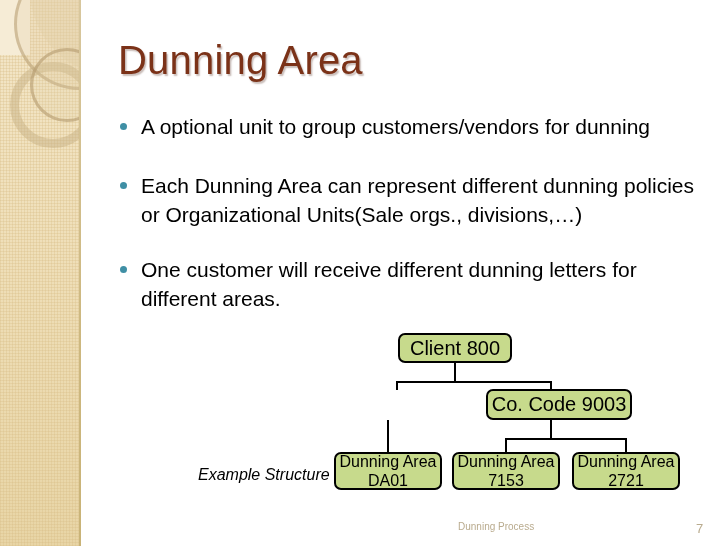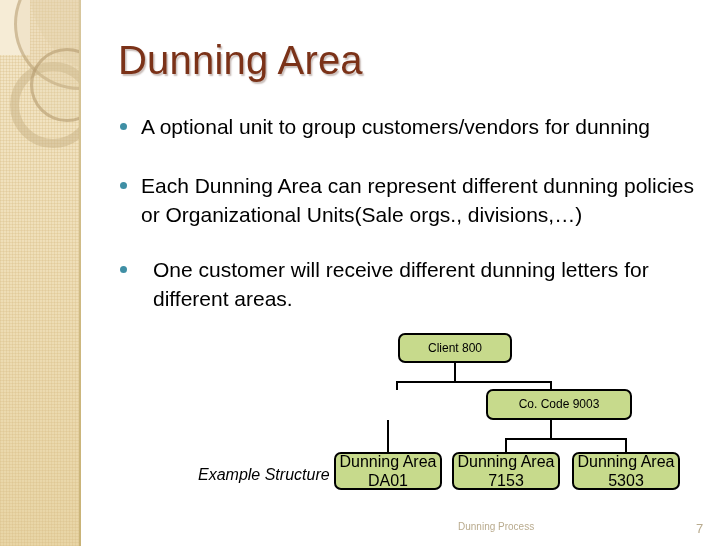--- a/index.html
+++ b/index.html
@@ -142,21 +142,21 @@
   }
   .diagram > * { pointer-events: auto; }
 
   .node {
     position: absolute;
     box-sizing: border-box;
     background: #c7da8c;
     border: 2px solid #000000;
     border-radius: 7px;
     color: #000000;
-    font-size: 12px;
+    font-size: 20px;
     line-height: 19px;
     text-align: center;
     display: flex;
     align-items: center;
     justify-content: center;
     white-space: nowrap;
     overflow: visible;
   }
   .node .node-inner {
     display: block;
@@ -218,21 +218,21 @@
     <div class="bullet-row">
       <span class="bullet-dot"></span>
       <span class="bullet-text">A optional unit to group customers/vendors for dunning</span>
     </div>
 
     <div class="bullet-row" style="margin-bottom:26px;">
       <span class="bullet-dot"></span>
       <span class="bullet-text">Each Dunning Area can represent different dunning policies or Organizational Units(Sale orgs., divisions,…)</span>
     </div>
 
-    <div class="bullet-row" style="margin-bottom:0;gap:12px;">
+    <div class="bullet-row" style="margin-bottom:0;">
       <span class="bullet-dot"></span>
       <span class="bullet-text">One customer will receive different dunning letters for different areas.</span>
     </div>
 
   </div>
 
   <div class="example-label">Example Structure</div>
 
   <div class="diagram">
 
@@ -267,21 +267,21 @@
     <div class="node node-da5302 node-two-line">
       <span class="node-inner">
         <span>Dunning Area</span><br>
         <span>7153</span>
       </span>
     </div>
 
     <div class="node node-da5303 node-two-line">
       <span class="node-inner">
         <span>Dunning Area</span><br>
-        <span>5303</span>
+        <span>2721</span>
       </span>
     </div>
 
   </div>
 
   <div class="footer-text">Dunning Process</div>
   <div class="footer-page">7</div>
 
 </div>
 

